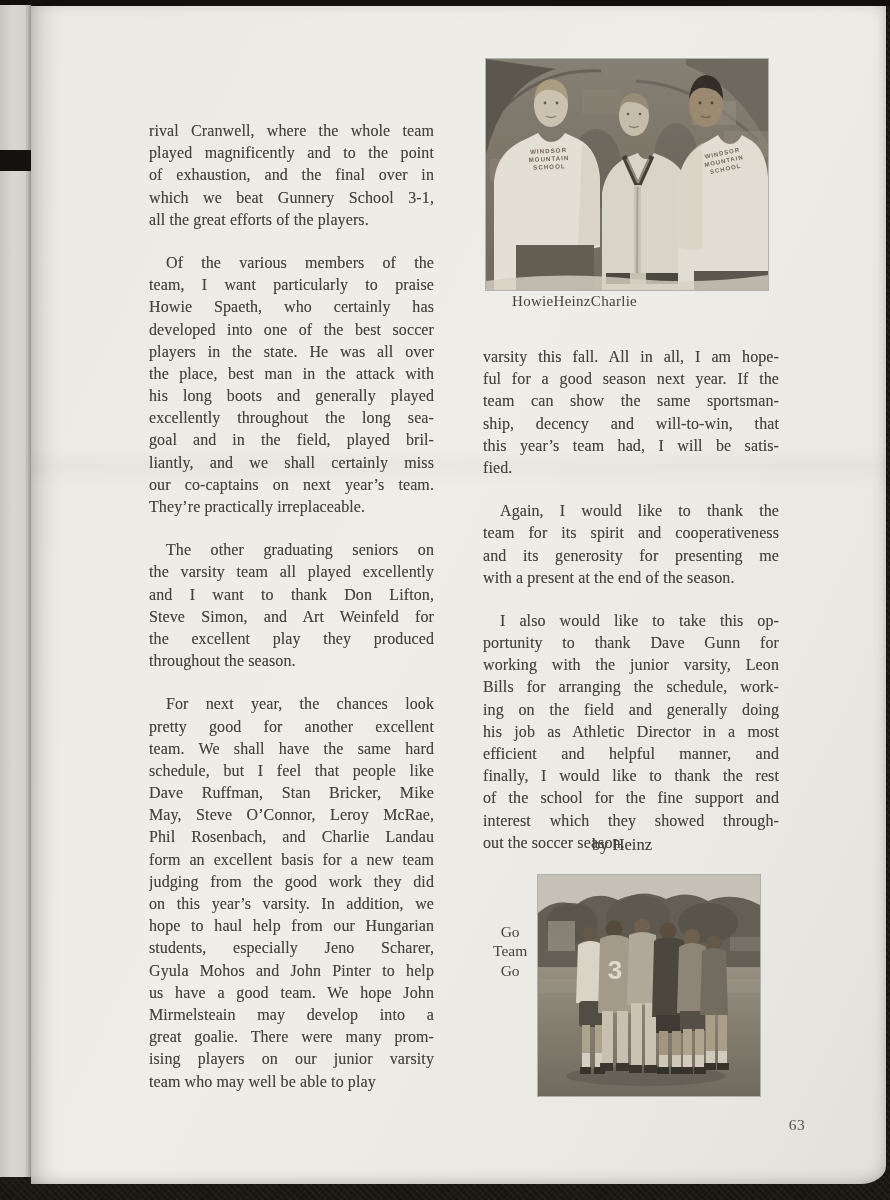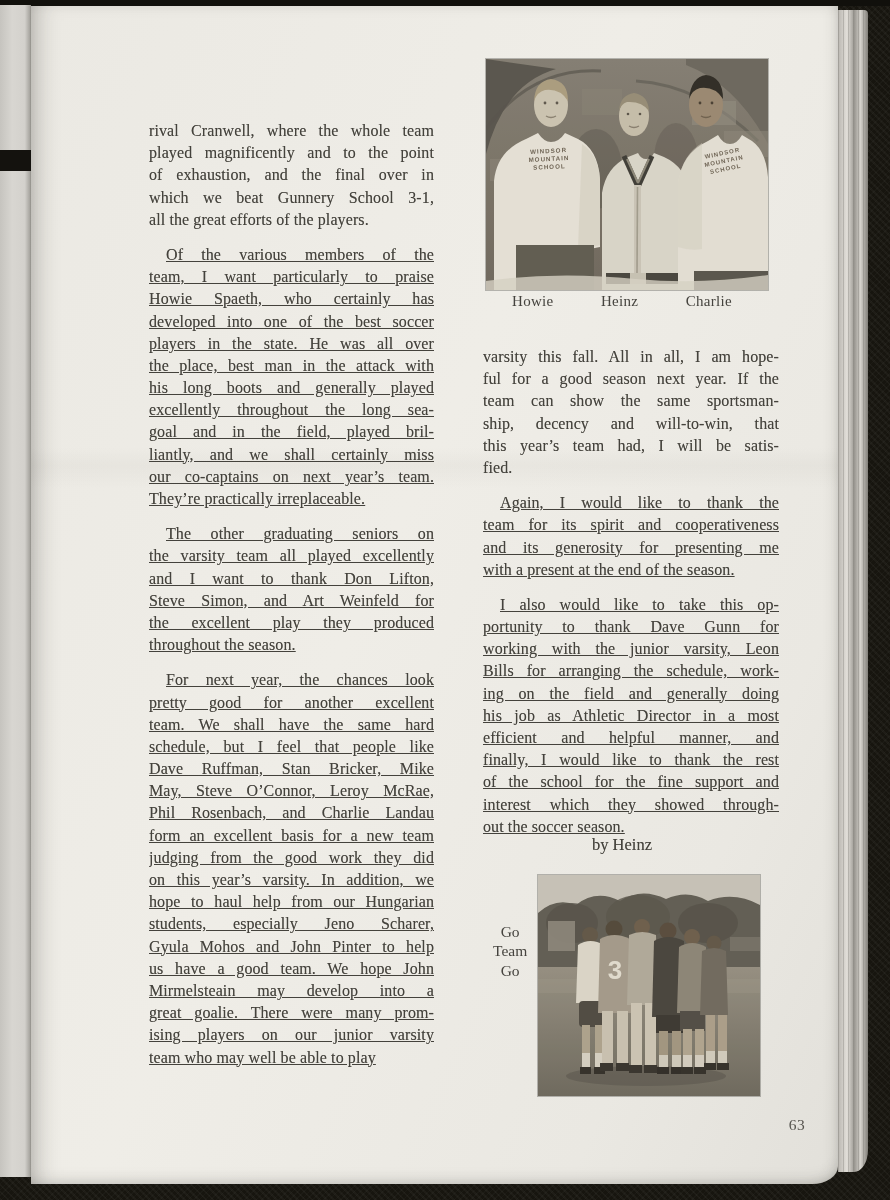--- a/index.html
+++ b/index.html
@@ -30,51 +30,52 @@
   .page{
     position:absolute;left:31px;top:6px;width:807px;height:1178px;
     background:
       linear-gradient(to bottom, rgba(0,0,0,0) 37.5%, rgba(135,131,122,.06) 39%, rgba(0,0,0,0) 41%),
       linear-gradient(115deg,#ebe9e3 0%,#efede7 45%,#eae8e2 80%,#e2e0da 100%);
     box-shadow:
       inset 18px 0 26px -16px rgba(40,38,34,.35),
       inset -8px 0 16px -10px rgba(60,58,52,.30),
       inset 0 -10px 18px -12px rgba(60,58,52,.25);
     border-bottom-right-radius:26px 18px;
+    padding-left:48px;
   }
   
   .edge-pages{
     position:absolute;left:838px;top:10px;width:30px;height:1162px;
     background:
       repeating-linear-gradient(to right, rgba(90,88,82,.25) 0 1px, rgba(0,0,0,0) 1px 5px),
       linear-gradient(to right,#b9b6b0,#e2dfd9 30%,#9b9892 55%,#d5d2cc 75%,#827f79 100%);
     border-bottom-right-radius:14px 22px;
     border-top-right-radius:4px;
   }
   
   .col{
     position:absolute;
     font-size:16px;line-height:22.2px;letter-spacing:.1px;
     color:#44423c;
     text-shadow:0 0 .5px rgba(68,66,60,.45);
   }
   .col-left{left:118px;top:114px;width:285px;}
   .col-right{left:452px;top:340px;width:296px;}
-  .para + .para{margin-top:13px;text-decoration:underline;}
+  .para + .para{margin-top:21px;}
   .line{text-align:justify;text-align-last:justify;height:22.2px;overflow:hidden;}
   .line.last{text-align-last:left;}
   .line.ind{text-indent:17px;}
   .byline{
     position:absolute;left:452px;top:829px;width:278px;
     font-size:16.5px;color:#44423c;text-align:center;
     text-shadow:0 0 .5px rgba(68,66,60,.45);
   }
   .caption-row{
     position:absolute;left:455px;top:287px;width:282px;box-sizing:border-box;
-    display:flex;justify-content:space-between;padding:0 36px 0 26px;
+    display:flex;justify-content:flex-start;padding:0 36px 0 26px;
     font-size:15px;color:#45433e;letter-spacing:.3px;
   }
   .go-team{
     position:absolute;left:462px;top:916px;
     font-size:15.5px;line-height:19.3px;color:#45433e;text-align:center;
   }
   .page-number{
     position:absolute;left:746px;top:1110px;width:40px;text-align:center;
     font-size:15.5px;color:#56544e;letter-spacing:.5px;
   }

